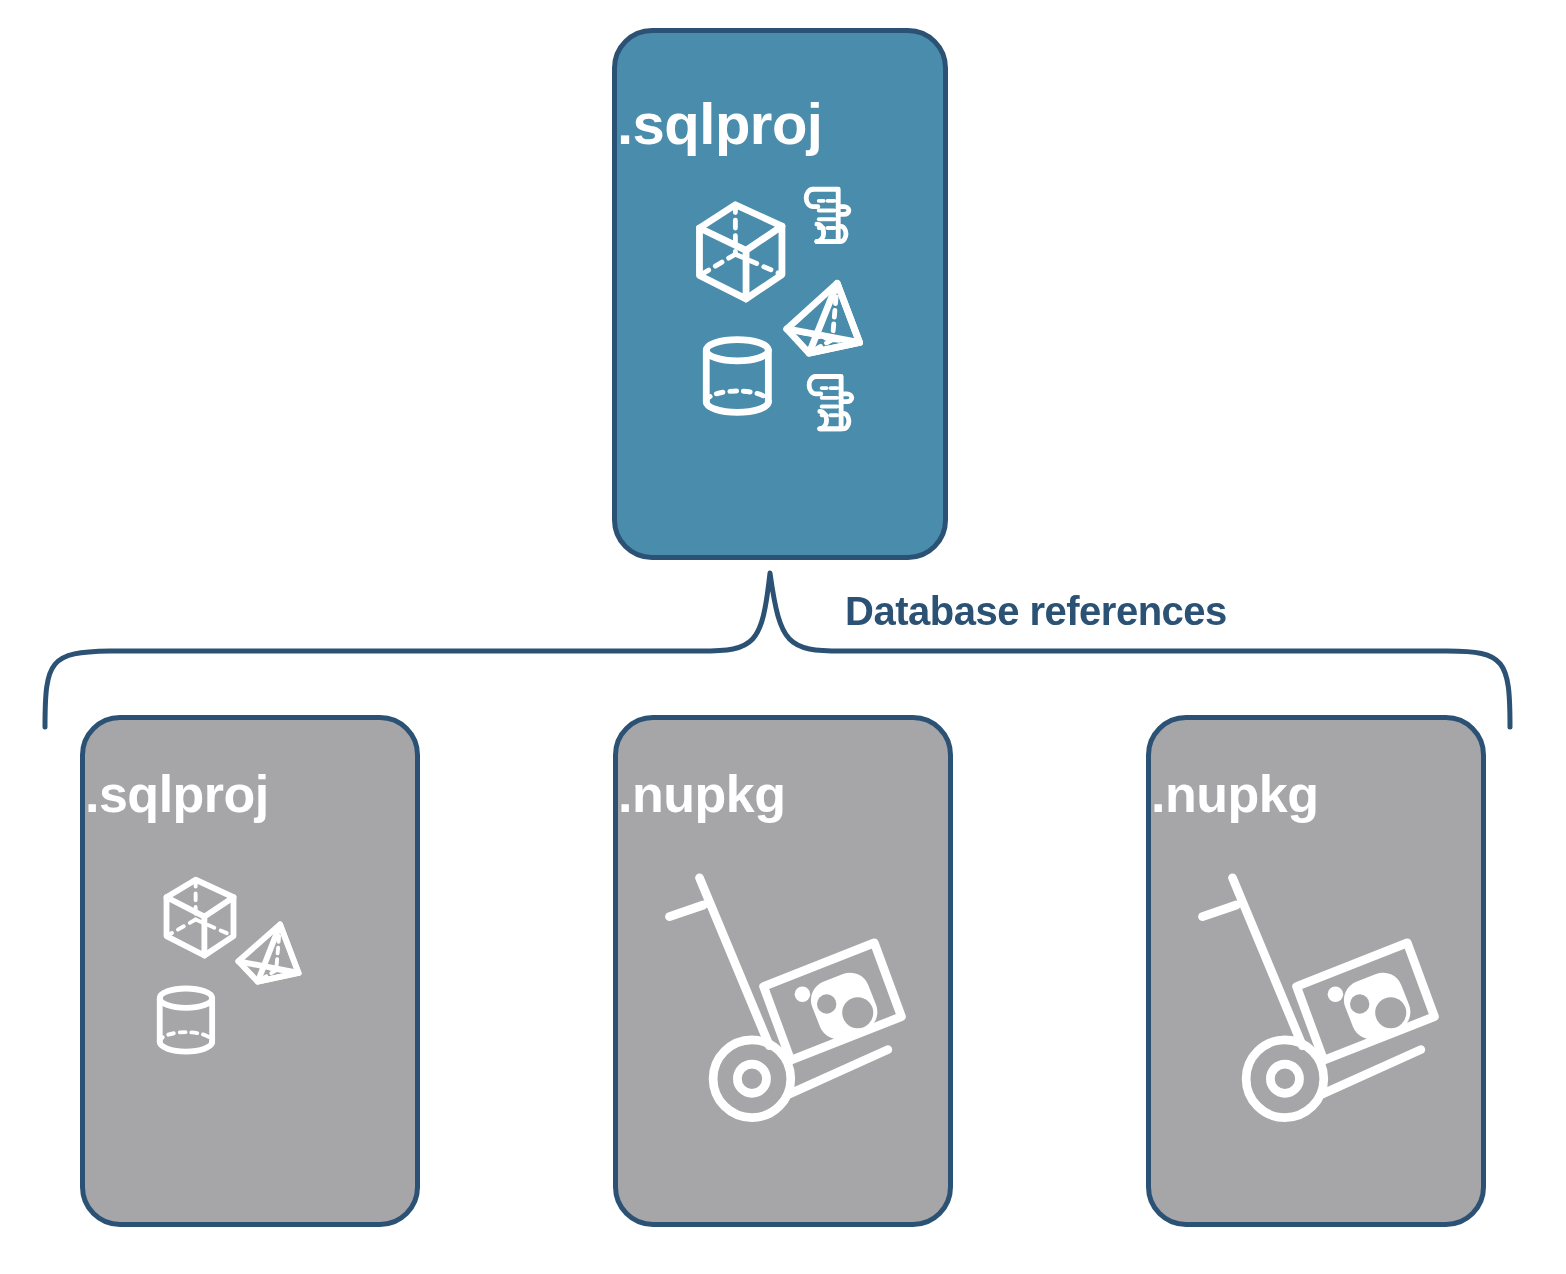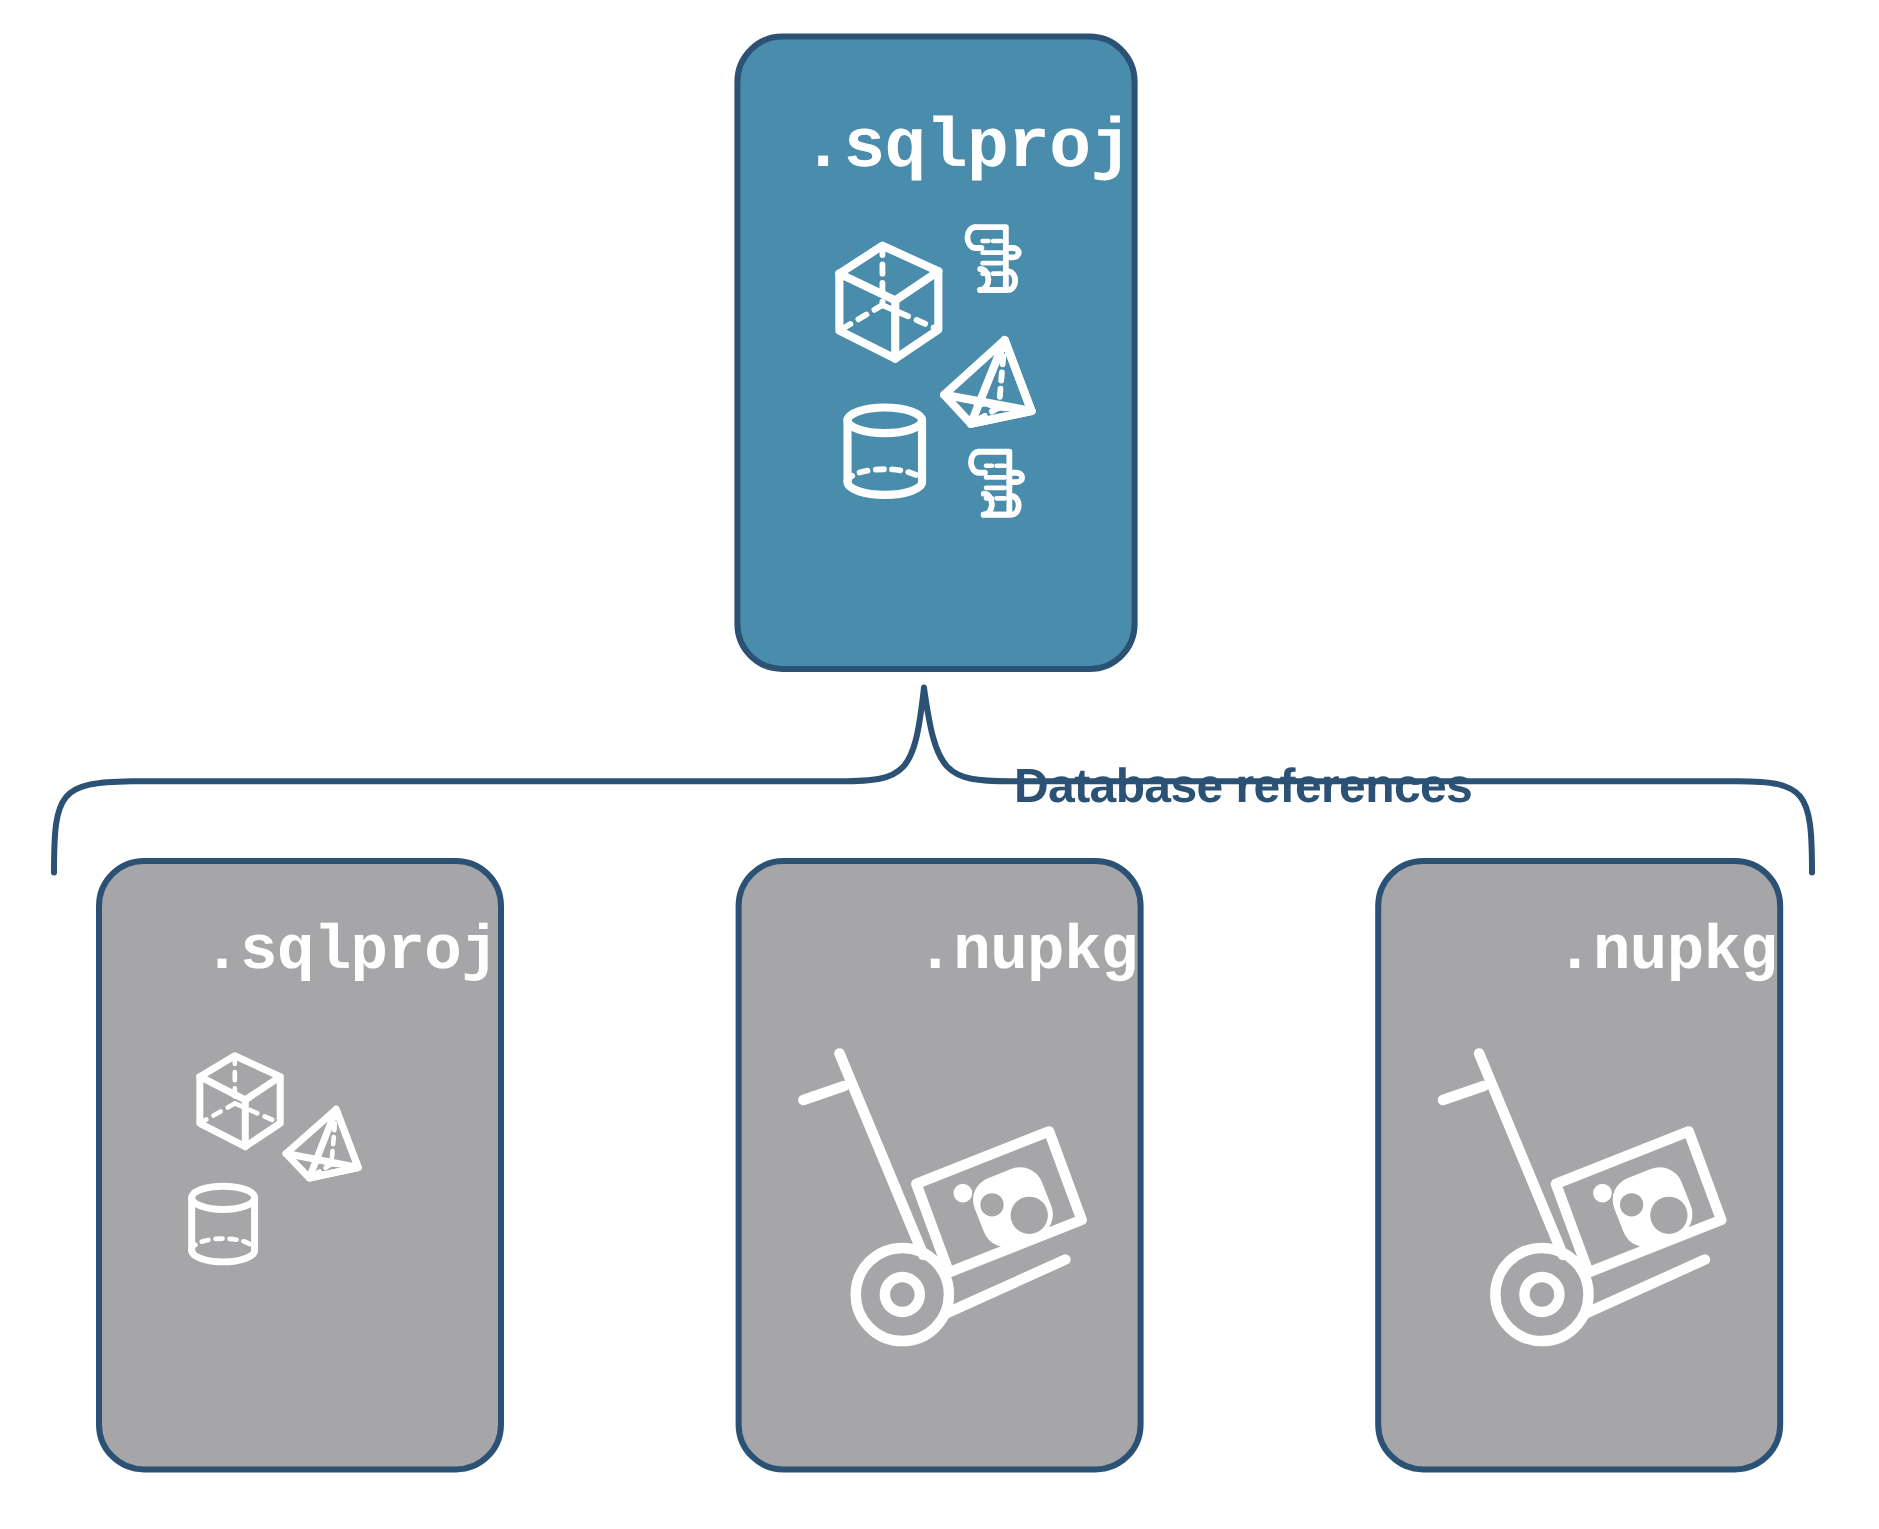--- a/index.html
+++ b/index.html
@@ -28,25 +28,25 @@
     position: absolute;
     border-radius: 40px;
     box-sizing: border-box;
     border: 5px solid #2b5274;
   }
   .node-box.blue  { background: #4a8cab; }
   .node-box.gray  { background: #a6a6a8; }
   .node-title {
     position: absolute;
     left: 0;
-    right: 0;
-    text-align: right;
+    right: 16px;
+    text-align: left;
     color: #ffffff;
     font-weight: bold;
-    font-family: Liberation Mono, monospace;
+    font-family: Liberation Sans, sans-serif;
     letter-spacing: -0.5px;
     line-height: 1;
   }
   .title-lg { top: 62px; font-size: 58px; }
   .title-sm { top: 48px; font-size: 52px; }
   .icon-layer {
     position: absolute;
     left: 0; top: 0;
     width: 100%;
     height: 100%;
@@ -139,21 +139,21 @@
   <svg class="diagram-svg">
     <path d="M 45 727
              C 45 660, 50 652, 110 651
              L 700 651
              C 755 651, 762 645, 770 573
              C 780 645, 788 651, 842 651
              L 1447 651
              C 1505 651, 1510 660, 1510 727" fill="none" stroke="#2b5274" stroke-width="5" stroke-linecap="round" stroke-linejoin="round"></path>
   </svg>
 
-  <div class="brace-label" style="left:845px; top:589px;margin-top:44px;">Database references</div>
+  <div class="brace-label" style="left:845px; top:589px;">Database references</div>
 
   <div class="node-box gray" style="left:80px; top:715px; width:340px; height:512px;">
     <div class="node-title title-sm">.sqlproj</div>
 
     <svg class="icon-layer" viewBox="0 0 340 512">
 
       <g fill="none" stroke="#ffffff" stroke-width="6" stroke-linecap="round" stroke-linejoin="round">
         <polygon points="84,180 114,162 153,180 123,200"></polygon>
         <polyline points="84,180 84,220 123,240 123,200"></polyline>
         <polyline points="123,240 153,220 153,180"></polyline>

